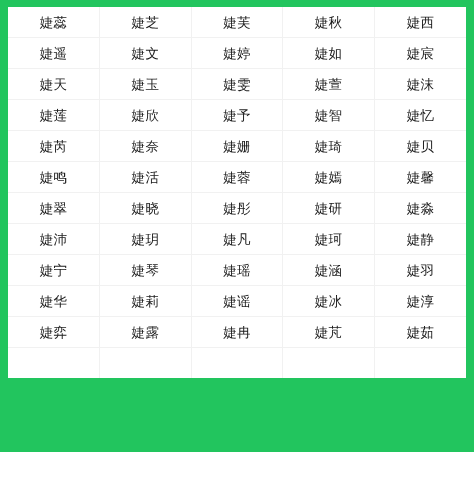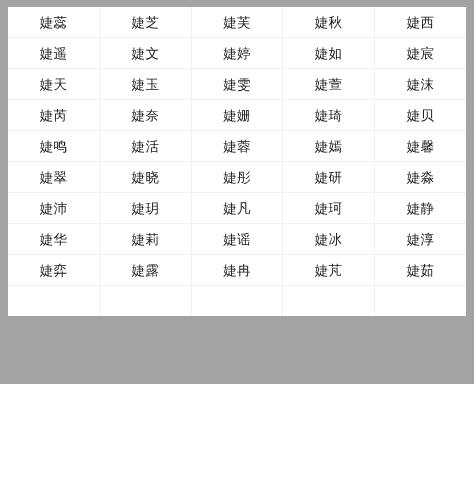--- a/index.html
+++ b/index.html
@@ -9,24 +9,24 @@
     background: #ffffff;
   }
   body {
     width: 474px;
     height: 494px;
     overflow: hidden;
     font-family: "DejaVu Sans", "Liberation Sans", sans-serif;
   }
   #name-table-wrap {
     width: 474px;
-    height: 384px;
+    height: 452px;
     box-sizing: border-box;
     padding: 7px 8px 7px 8px;
-    background: #a3a3a3;
+    background: #22c55e;
   }
   table.name-table {
     width: 458px;
     border-collapse: collapse;
     table-layout: fixed;
     background: #ffffff;
   }
   table.name-table col.c {
     width: 91.6px;
   }
@@ -83,20 +83,27 @@
           <td class="name-cell">婕宸</td>
         </tr>
         <tr class="name-row">
           <td class="name-cell">婕天</td>
           <td class="name-cell">婕玉</td>
           <td class="name-cell">婕雯</td>
           <td class="name-cell">婕萱</td>
           <td class="name-cell">婕沫</td>
         </tr>
         <tr class="name-row">
+          <td class="name-cell">婕莲</td>
+          <td class="name-cell">婕欣</td>
+          <td class="name-cell">婕予</td>
+          <td class="name-cell">婕智</td>
+          <td class="name-cell">婕忆</td>
+        </tr>
+        <tr class="name-row">
           <td class="name-cell">婕芮</td>
           <td class="name-cell">婕奈</td>
           <td class="name-cell">婕姗</td>
           <td class="name-cell">婕琦</td>
           <td class="name-cell">婕贝</td>
         </tr>
         <tr class="name-row">
           <td class="name-cell">婕鸣</td>
           <td class="name-cell">婕活</td>
           <td class="name-cell">婕蓉</td>
@@ -111,20 +118,27 @@
           <td class="name-cell">婕淼</td>
         </tr>
         <tr class="name-row">
           <td class="name-cell">婕沛</td>
           <td class="name-cell">婕玥</td>
           <td class="name-cell">婕凡</td>
           <td class="name-cell">婕珂</td>
           <td class="name-cell">婕静</td>
         </tr>
         <tr class="name-row">
+          <td class="name-cell">婕宁</td>
+          <td class="name-cell">婕琴</td>
+          <td class="name-cell">婕瑶</td>
+          <td class="name-cell">婕涵</td>
+          <td class="name-cell">婕羽</td>
+        </tr>
+        <tr class="name-row">
           <td class="name-cell">婕华</td>
           <td class="name-cell">婕莉</td>
           <td class="name-cell">婕谣</td>
           <td class="name-cell">婕冰</td>
           <td class="name-cell">婕淳</td>
         </tr>
         <tr class="name-row">
           <td class="name-cell">婕弈</td>
           <td class="name-cell">婕露</td>
           <td class="name-cell">婕冉</td>

